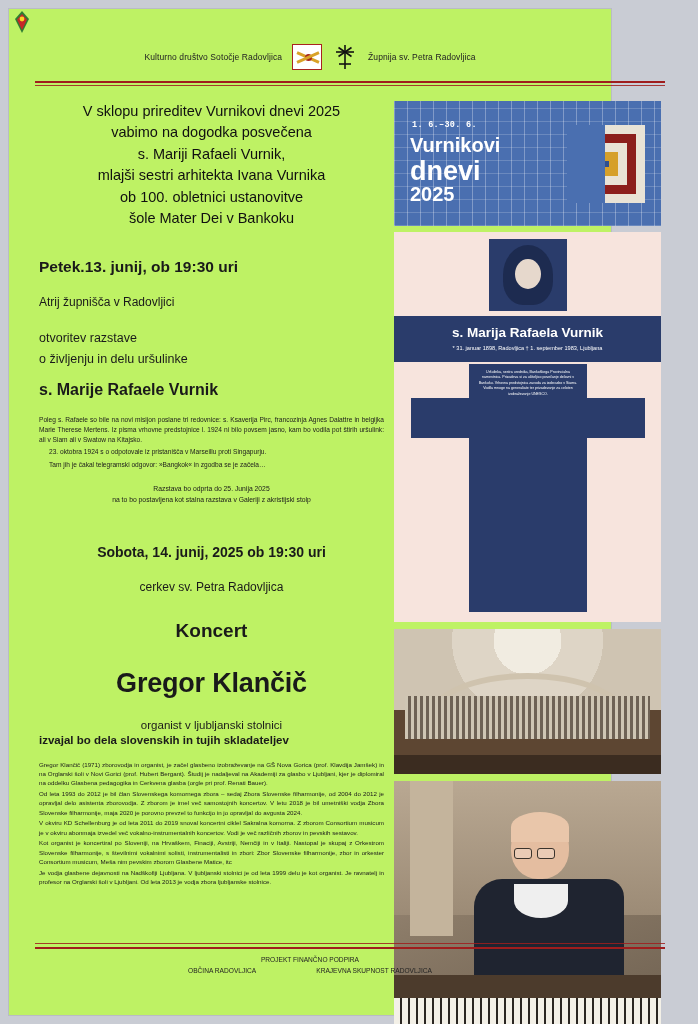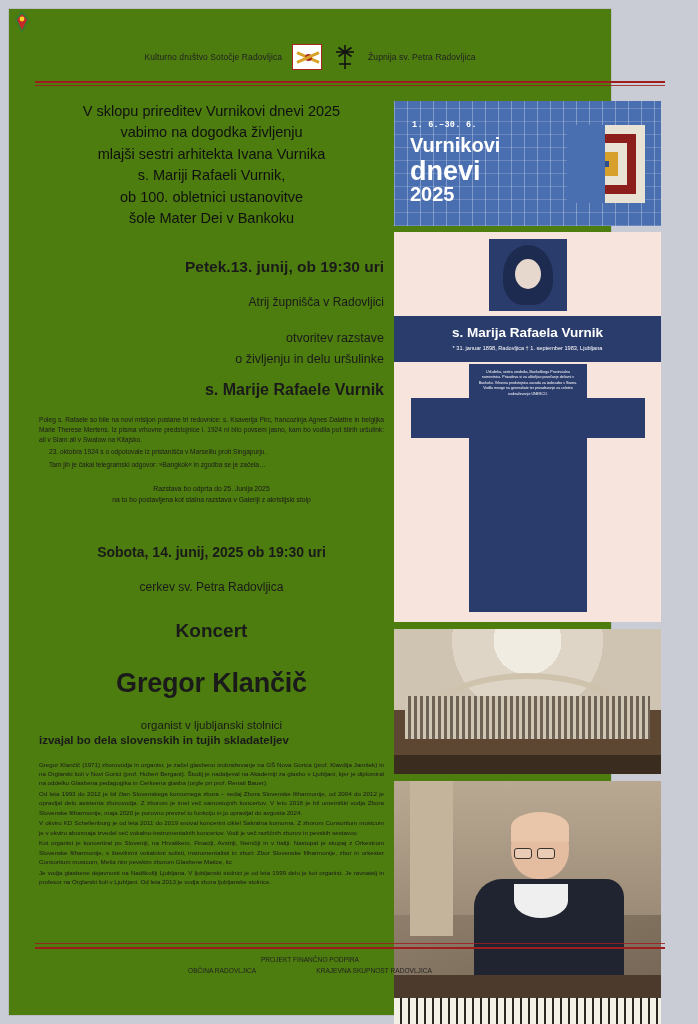--- a/index.html
+++ b/index.html
@@ -7,21 +7,21 @@
   body {
     width:698px; height:1024px;
     background:#c9ccd4;
     font-family:"Liberation Sans", sans-serif;
     color:#1a1a1a;
     overflow:hidden;
   }
   .page {
     position:absolute; left:8px; top:8px;
     width:604px; height:1008px;
-    background:#4d7c0f;
+    background:#bef264;
     border:1px solid #b9bcc4;
   }
   
   .header {
     position:absolute; left:0; top:34px; width:100%;
     display:flex; align-items:center; justify-content:center;
     gap:10px;
   }
   .header .org-left, .header .org-right {
     font-size:8.5px; color:#222; letter-spacing:.1px;
@@ -68,24 +68,24 @@
   .left-col {
     position:absolute; left:30px; top:92px; width:345px;
   }
   .title-block {
     text-align:center; font-size:14.5px; line-height:1.48;
     color:#101010;
   }
   .title-block div { white-space:nowrap; }
 
   .ev1-date {
-    text-align:right; font-weight:bold; font-size:15.5px;
+    text-align:left; font-weight:bold; font-size:15.5px;
     margin-top:28px;
   }
-  .ctr { text-align:right; }
+  .ctr { text-align:left; }
   .ev1-place { margin-top:19px; font-size:12px; }
   .ev1-l1 { margin-top:22px; font-size:12.5px; }
   .ev1-l2 { margin-top:7px; font-size:12.5px; }
   .ev1-name {
     margin-top:15px; font-weight:bold; font-size:16px;
   }
   .ev1-author { margin-top:20px; font-size:11px; }
 
   .body-text {
     margin-top:16px; font-size:6.6px; line-height:1.55;
@@ -311,23 +311,23 @@
     <span class="org-right">Župnija sv. Petra Radovljica</span>
   </div>
 
   <div class="rule-red top"></div>
   <div class="rule-thin t2"></div>
 
   <div class="left-col">
 
     <div class="title-block">
       <div>V  sklopu prireditev Vurnikovi dnevi 2025</div>
-      <div>vabimo na dogodka življenju</div>
+      <div>vabimo na dogodka posvečena</div>
+      <div>s. Mariji Rafaeli Vurnik,</div>
       <div>mlajši sestri arhitekta Ivana Vurnika</div>
-      <div>s. Mariji Rafaeli Vurnik,</div>
       <div>ob 100. obletnici ustanovitve</div>
       <div>šole Mater Dei v Bankoku</div>
     </div>
 
     <div class="ev1-date">Petek.13. junij, ob 19:30 uri</div>
     <div class="ev1-place ctr">Atrij župnišča v Radovljici</div>
     <div class="ev1-l1 ctr">otvoritev razstave</div>
     <div class="ev1-l2 ctr">o življenju in delu uršulinke</div>
     <div class="ev1-name ctr">s. Marije Rafaele Vurnik</div>
 

